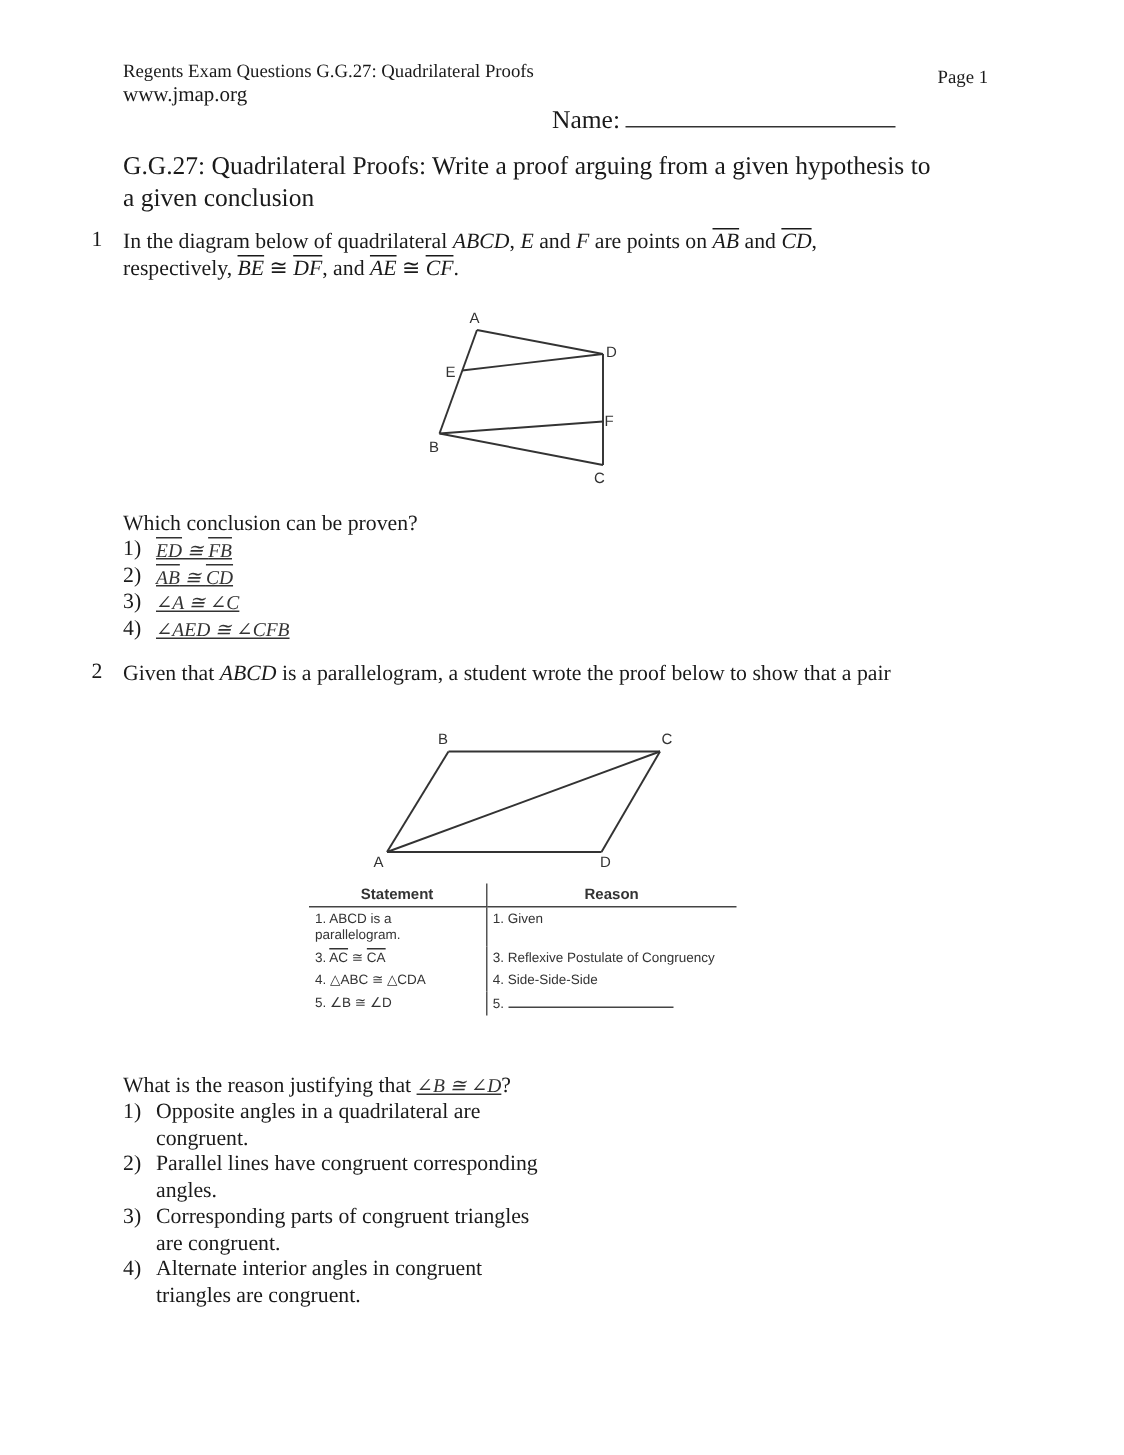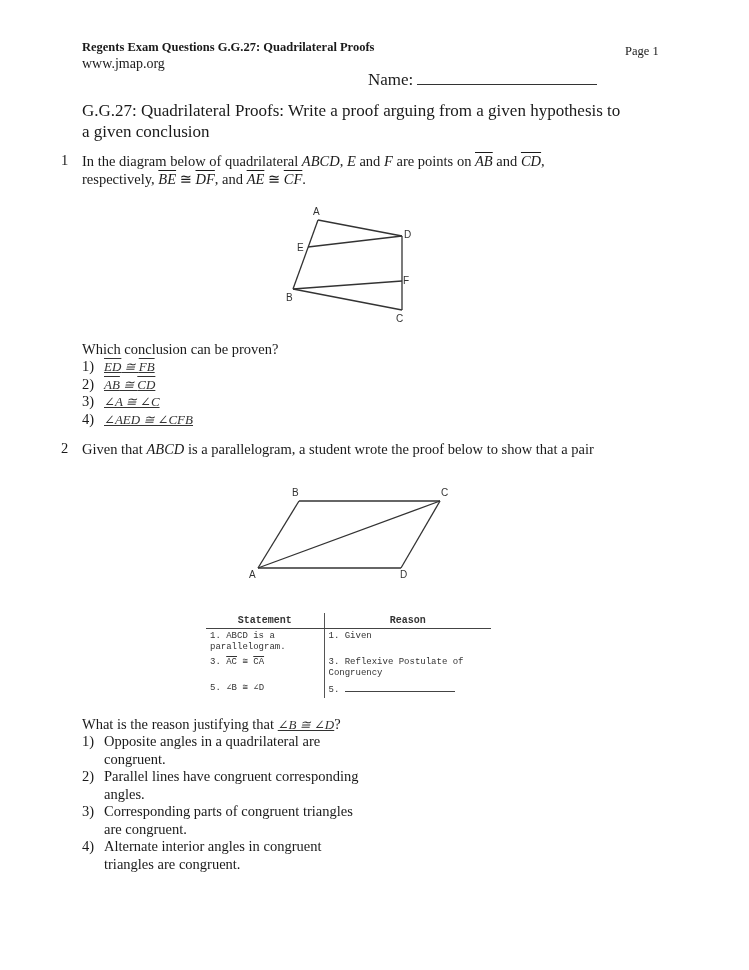--- a/index.html
+++ b/index.html
@@ -1,34 +1,34 @@
 <!DOCTYPE html>
 <html><head>
 <meta charset="utf-8">
 <style>
   * { margin:0; padding:0; box-sizing:border-box; }
   html, body { width:749px; height:970px; background:#ffffff; }
   body { position:relative; font-family:"Liberation Serif","DejaVu Serif",serif; color:#1a1a1a; overflow:hidden; }
   .abs { position:absolute; }
-  .hdr-title { left:82px; top:40px; font-size:12.5px;font-weight:bold; }
+  .hdr-title { left:82px; top:40px; font-size:12.5px; }
   .hdr-site { left:82px; top:56px; font-size:14px; }
   .hdr-page { left:625px; top:44px; font-size:12.5px; }
   .hdr-name { left:368px; top:70px; font-size:17px; white-space:nowrap; }
   .hdr-name .line { display:inline-block; width:180px; border-bottom:1px solid #333; margin-left:4px; height:11px; vertical-align:baseline; }
   .section-title { left:82px; top:100px; width:540px; font-size:17px; line-height:21px; }
   .qnum { font-size:14.5px; }
   .qtext { font-size:14.5px; line-height:18px; }
   .ov { text-decoration:overline; font-style:italic; }
   .it { font-style:italic; }
   .opt { font-size:14.5px; line-height:17.5px; display:flex; }
   .opt .n { width:22px; flex:none; }
   .opt .t { flex:1; }
   .math { font-style:italic; font-size:13px; color:#333;text-decoration:underline; }
   .diag-label { font-family:"Liberation Sans","DejaVu Sans",sans-serif; font-size:10px; fill:#333; }
-  table.proof { border-collapse:collapse; font-family:Liberation Mono, monospace; font-size:9px; color:#333;margin-top:24px; }
+  table.proof { border-collapse:collapse; font-family:Liberation Sans, sans-serif; font-size:9px; color:#333; }
   table.proof th { font-weight:bold; font-size:10px; padding:2px 4px; border-bottom:1.5px solid #444; }
   table.proof td { padding:2px 4px; vertical-align:top; line-height:11px; }
   table.proof .sep { border-right:1px solid #555; }
   .blank { display:inline-block; width:110px; border-bottom:1px solid #444; height:9px; }
 </style>
 </head>
 <body>
 
 <div class="abs hdr-title">Regents Exam Questions G.G.27: Quadrilateral Proofs</div>
 <div class="abs hdr-site">www.jmap.org</div>
@@ -109,20 +109,24 @@
   <tbody>
     <tr>
       <td class="sep">1. ABCD is a parallelogram.</td>
       <td>1. Given</td>
     </tr>
     <tr>
       <td class="sep"><span>3. </span><span style="text-decoration:overline">AC</span><span> ≅ </span><span style="text-decoration:overline">CA</span></td>
       <td>3. Reflexive Postulate of Congruency</td>
     </tr>
     <tr>
+      <td class="sep">4. △ABC ≅ △CDA</td>
+      <td>4. Side-Side-Side</td>
+    </tr>
+    <tr>
       <td class="sep">5. ∠B ≅ ∠D</td>
       <td><span>5.</span> <span class="blank"></span></td>
     </tr>
   </tbody>
 </table>
 
 <div class="abs qtext" style="left:82px; top:715px;"><span>What is the reason justifying that </span><span class="math">∠B ≅ ∠D</span><span>?</span></div>
 <div class="abs" style="left:82px; top:733px; width:285px;">
   <div class="opt">
       <span class="n">1)</span>

